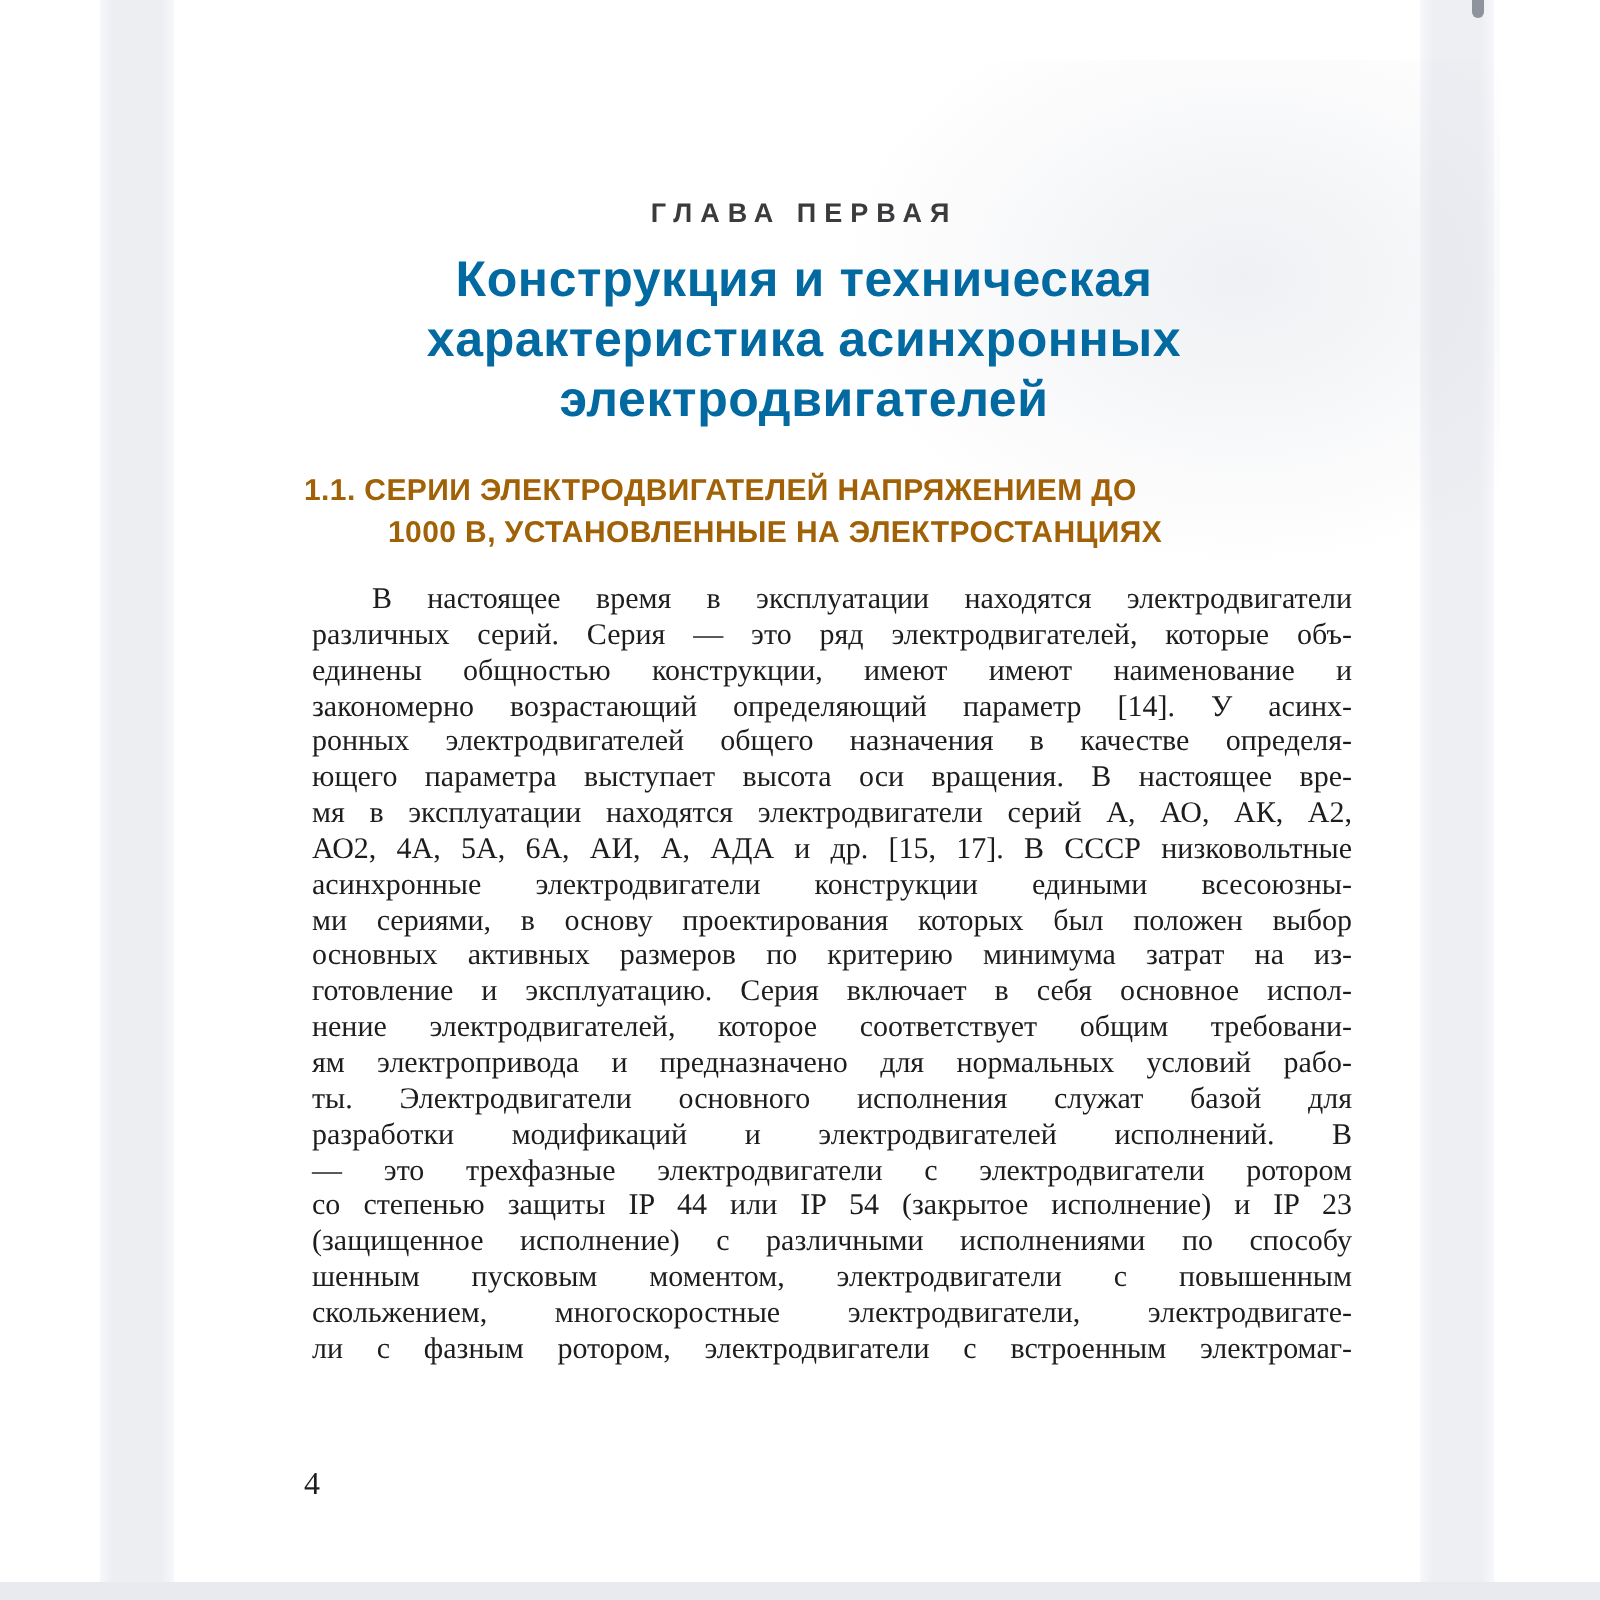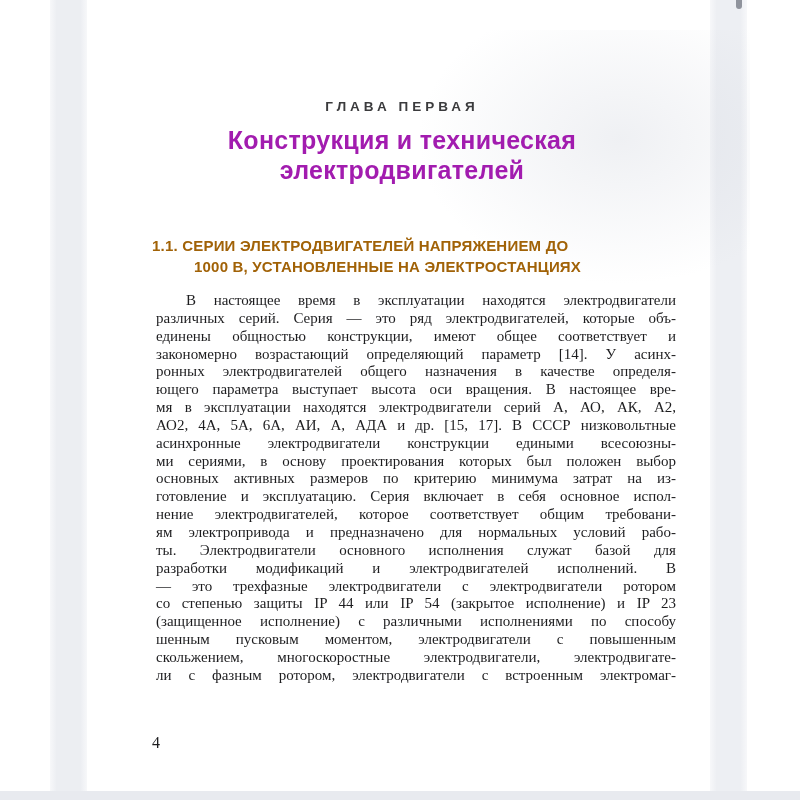--- a/index.html
+++ b/index.html
@@ -41,21 +41,21 @@
     text-align: center;
     font-family: "Liberation Sans", sans-serif;
     font-size: 13.5px; font-weight: bold; letter-spacing: 4px;
     color: #3B3B3D;
   }
   .page-title {
     position: absolute; left: 140px; top: 125px; width: 524px;
     text-align: center;
     font-family: "Liberation Sans", sans-serif;
     font-size: 25px; font-weight: bold; letter-spacing: 0.3px;
-    color: #a21caf;
+    color: #0369a1;
   }
   .page-title .title-line { line-height: 30px; }
 
   .section-heading {
     position: absolute; left: 152px; top: 236px; width: 520px;
     font-family: "Liberation Sans", sans-serif;
     font-size: 15px; font-weight: bold; letter-spacing: 0.2px;
     color: #a16207;
   }
   .section-heading .heading-line { line-height: 20.5px; }
@@ -87,32 +87,33 @@
   <div class="edge-band-left"></div>
   <div class="edge-band-right"></div>
   <div class="edge-band-bottom"></div>
   <div class="top-mark"></div>
   <div class="scan-wash"></div>
 
   <div class="chapter-label">ГЛАВА ПЕРВАЯ</div>
 
   <h1 class="page-title" style="margin:0; font-size:25px;">
       <div class="title-line">Конструкция и техническая</div>
+      <div class="title-line">характеристика асинхронных</div>
       <div class="title-line">электродвигателей</div>
     </h1>
 
   <h2 class="section-heading" style="margin:0; font-size:15px;">
       <div class="heading-line">1.1. СЕРИИ ЭЛЕКТРОДВИГАТЕЛЕЙ НАПРЯЖЕНИЕМ ДО</div>
       <div class="heading-line">1000 В, УСТАНОВЛЕННЫЕ НА ЭЛЕКТРОСТАНЦИЯХ</div>
     </h2>
 
   <div class="body-paragraph">
       <div class="body-line">В настоящее время в эксплуатации находятся электродвигатели</div>
       <div class="body-line">различных серий. Серия — это ряд электродвигателей, которые объ-</div>
-      <div class="body-line">единены общностью конструкции, имеют общее соответствует и</div>
+      <div class="body-line">единены общностью конструкции, имеют имеют наименование и</div>
       <div class="body-line">закономерно возрастающий определяющий параметр [14]. У асинх-</div>
       <div class="body-line">ронных электродвигателей общего назначения в качестве определя-</div>
       <div class="body-line">ющего параметра выступает высота оси вращения. В настоящее вре-</div>
       <div class="body-line">мя в эксплуатации находятся электродвигатели серий А, АО, АК, А2,</div>
       <div class="body-line">АО2, 4А, 5А, 6А, АИ, А, АДА и др. [15, 17]. В СССР низковольтные</div>
       <div class="body-line">асинхронные электродвигатели конструкции едиными всесоюзны-</div>
       <div class="body-line">ми сериями, в основу проектирования которых был положен выбор</div>
       <div class="body-line">основных активных размеров по критерию минимума затрат на из-</div>
       <div class="body-line">готовление и эксплуатацию. Серия включает в себя основное испол-</div>
       <div class="body-line">нение электродвигателей, которое соответствует общим требовани-</div>

